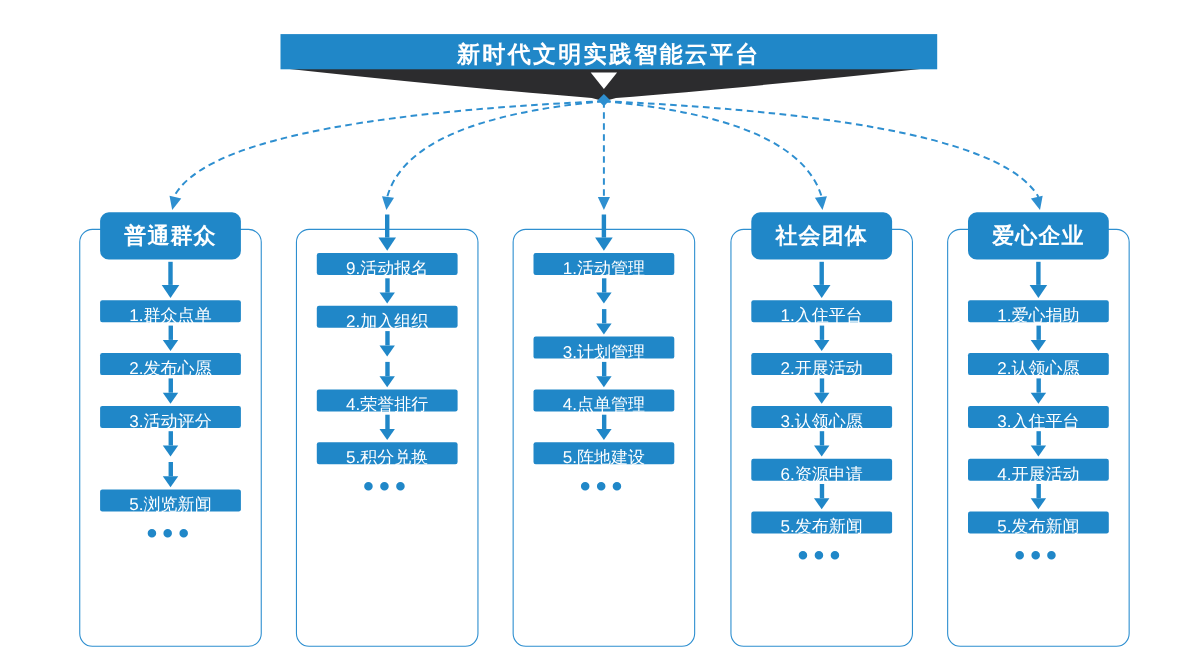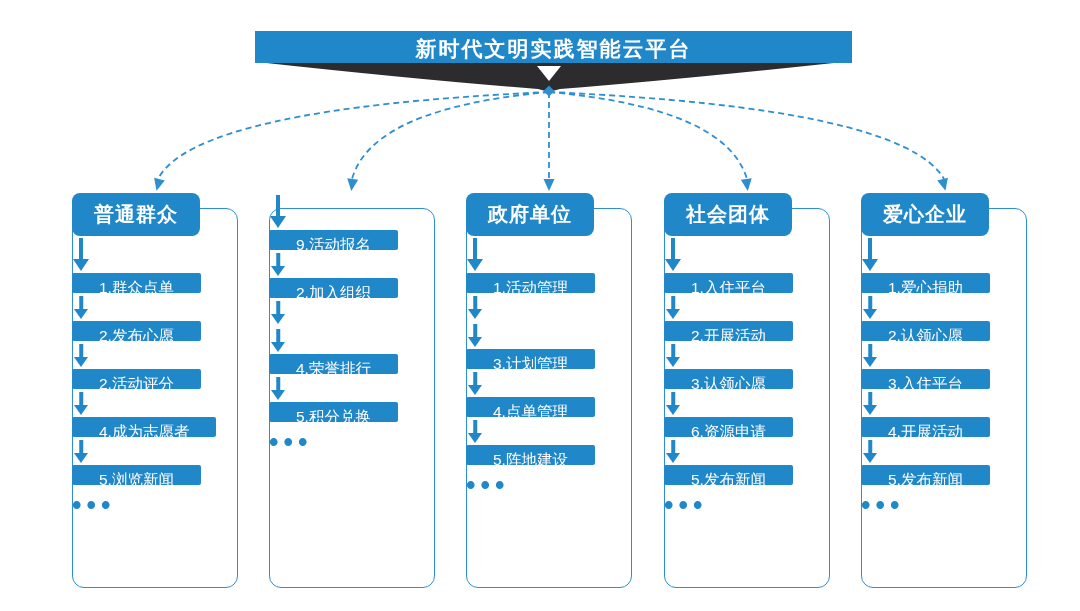--- a/index.html
+++ b/index.html
@@ -32,21 +32,21 @@
   }
   
   .col{
     position:absolute;top:193px;width:166px;height:395px;z-index:1;
   }
   .col .frame{
     position:absolute;left:0;right:0;top:15px;bottom:0;
     border:1.5px solid var(--line);border-radius:12px;background:transparent;
   }
   .col .content{
-    position:relative;z-index:1;display:flex;flex-direction:column;align-items:flex-start;
+    position:relative;z-index:1;display:flex;flex-direction:column;align-items:center;
   }
   .hdr{
     width:128px;height:43px;border-radius:8px;background:var(--blue);
     color:#fff;font-size:20px;font-weight:bold;letter-spacing:1px;
     display:flex;align-items:center;justify-content:center;
   }
   .step{
     min-width:128px;height:20px;line-height:30px;padding:0 27px;
     background:var(--blue);color:#fff;font-size:15.5px;text-align:center;
     border-radius:2px;white-space:nowrap;
@@ -115,23 +115,22 @@
 
   <div class="col c0">
     <div class="frame"></div>
     <div class="content">
       <div class="hdr">普通群众</div>
       <span class="arrow big"></span>
       <div class="step">1.群众点单</div>
       <span class="arrow small"></span>
       <div class="step">2.发布心愿</div>
       <span class="arrow small"></span>
-      <div class="step">2.活动评分</div>
-      <span class="arrow small"></span>
-      <div class="step">4.成为志愿者</div>
+      <div class="step">3.活动评分</div>
+      <span class="arrow small"></span>
       <span class="arrow small"></span>
       <div class="step">5.浏览新闻</div>
       <div class="dots">•••</div>
     </div>
   </div>
 
   <div class="col c1">
     <div class="frame"></div>
     <div class="content">
       <span class="arrow big"></span>
@@ -143,21 +142,20 @@
       <div class="step">4.荣誉排行</div>
       <span class="arrow small"></span>
       <div class="step">5.积分兑换</div>
       <div class="dots">•••</div>
     </div>
   </div>
 
   <div class="col c2">
     <div class="frame"></div>
     <div class="content">
-      <div class="hdr">政府单位</div>
       <span class="arrow big"></span>
       <div class="step">1.活动管理</div>
       <span class="arrow small"></span>
       <span class="arrow small"></span>
       <div class="step">3.计划管理</div>
       <span class="arrow small"></span>
       <div class="step">4.点单管理</div>
       <span class="arrow small"></span>
       <div class="step">5.阵地建设</div>
       <div class="dots">•••</div>

